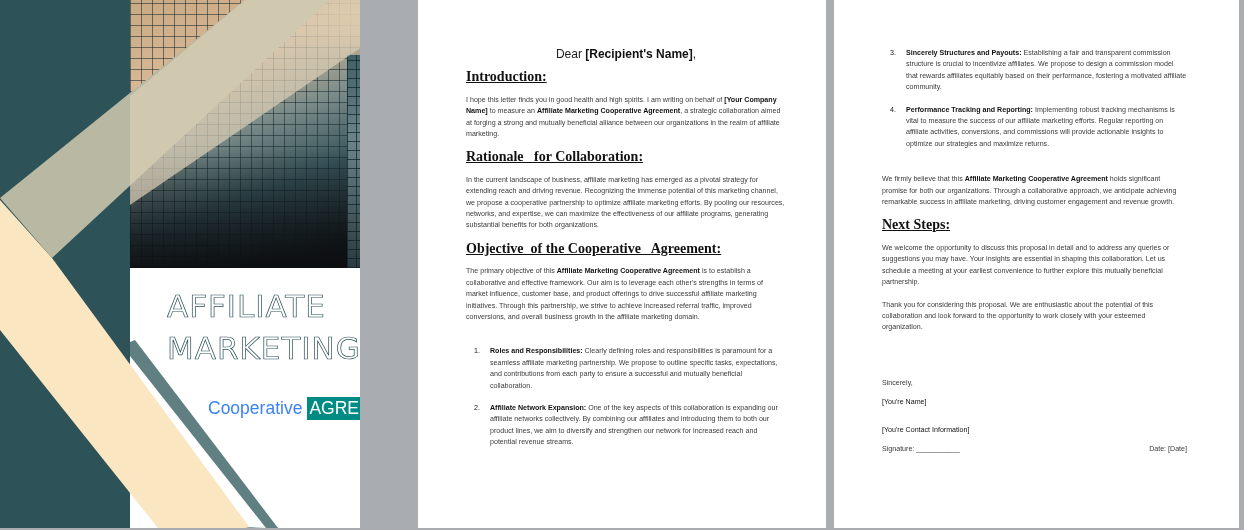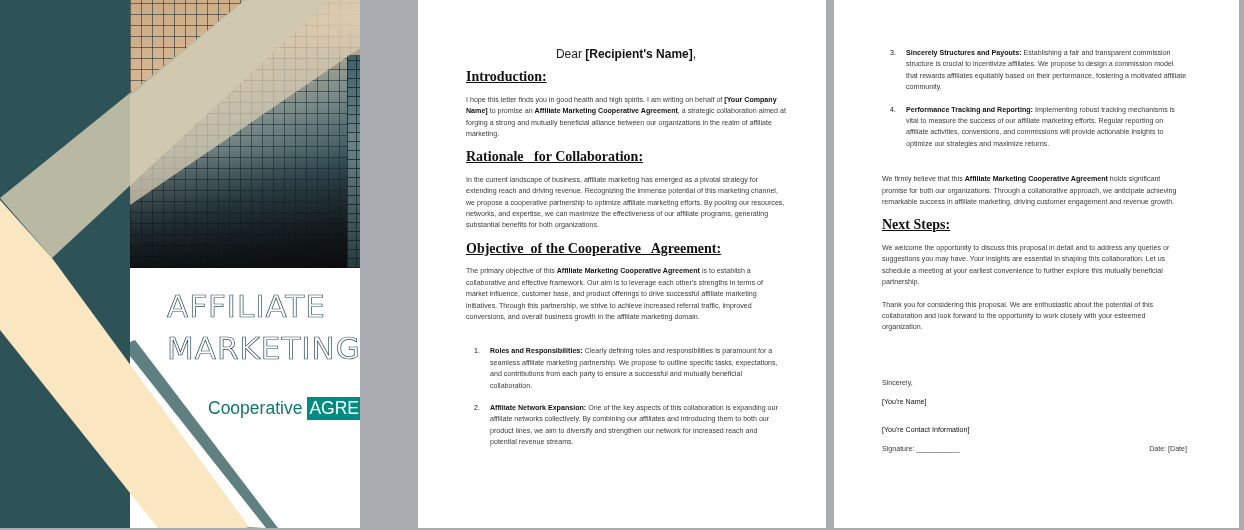--- a/index.html
+++ b/index.html
@@ -44,21 +44,21 @@
     font-size: 31px; line-height: 42px; color: #2c5058;
     letter-spacing: 1px;
     -webkit-text-stroke: 0px;
   }
   .cover-title div { font-weight: normal; color: transparent; -webkit-text-stroke: 0.7px #2c5058; }
   .cover-sub {
     position: absolute; left: 208px; top: 397px;
     display: flex; align-items: center; gap: 5px;
     font-size: 17.5px;
   }
-  .cover-sub .coop { color: #0f766e; }
+  .cover-sub .coop { color: #3b82f6; }
   .cover-sub .agree { background: #008b84; color: #ffffff; padding: 1px 2px; }
 
   
   .doc { position: absolute; left: 48px; right: 40px; font-size: 7.1px; line-height: 11.4px; color: #3a3a3a; }
   .doc b { color: #111; }
   .h {
     font-family: "Liberation Serif", serif; font-weight: bold;
     text-decoration: underline; color: #111; font-size: 14px;
     margin: 0; white-space: pre;
   }
@@ -100,21 +100,21 @@
     <span class="agree">AGREEMENT</span>
   </div>
 </div>
 
 <div class="page" id="page2">
   <div class="doc" style="top:49px;">
     <p class="p salutation"><span>Dear </span><b>[Recipient's Name]</b><span>,</span></p>
     <div style="height:11px"></div>
     <p class="h">Introduction:</p>
     <div style="height:12px"></div>
-    <p class="p"><span>I hope this letter finds you in good health and high spirits. I am writing on behalf of </span><b>[Your Company Name]</b><span> to promise an </span><b>Affiliate Marketing Cooperative Agreement</b><span>, a strategic collaboration aimed at forging a strong and mutually beneficial alliance between our organizations in the realm of affiliate marketing.</span></p>
+    <p class="p"><span>I hope this letter finds you in good health and high spirits. I am writing on behalf of </span><b>[Your Company Name]</b><span> to measure an </span><b>Affiliate Marketing Cooperative Agreement</b><span>, a strategic collaboration aimed at forging a strong and mutually beneficial alliance between our organizations in the realm of affiliate marketing.</span></p>
     <div style="height:11px"></div>
     <p class="h">Rationale   for Collaboration:</p>
     <div style="height:12px"></div>
     <p class="p">In the current landscape of business, affiliate marketing has emerged as a pivotal strategy for extending reach and driving revenue. Recognizing the immense potential of this marketing channel, we propose a cooperative partnership to optimize affiliate marketing efforts. By pooling our resources, networks, and expertise, we can maximize the effectiveness of our affiliate programs, generating substantial benefits for both organizations.</p>
     <div style="height:11px"></div>
     <p class="h">Objective  of the Cooperative   Agreement:</p>
     <div style="height:12px"></div>
     <p class="p"><span>The primary objective of this </span><b>Affiliate Marketing Cooperative Agreement</b><span> is to establish a collaborative and effective framework. Our aim is to leverage each other's strengths in terms of market influence, customer base, and product offerings to drive successful affiliate marketing initiatives. Through this partnership, we strive to achieve increased referral traffic, improved conversions, and overall business growth in the affiliate marketing domain.</span></p>
     <div style="height:11px"></div>
     <div style="height:12px"></div>

